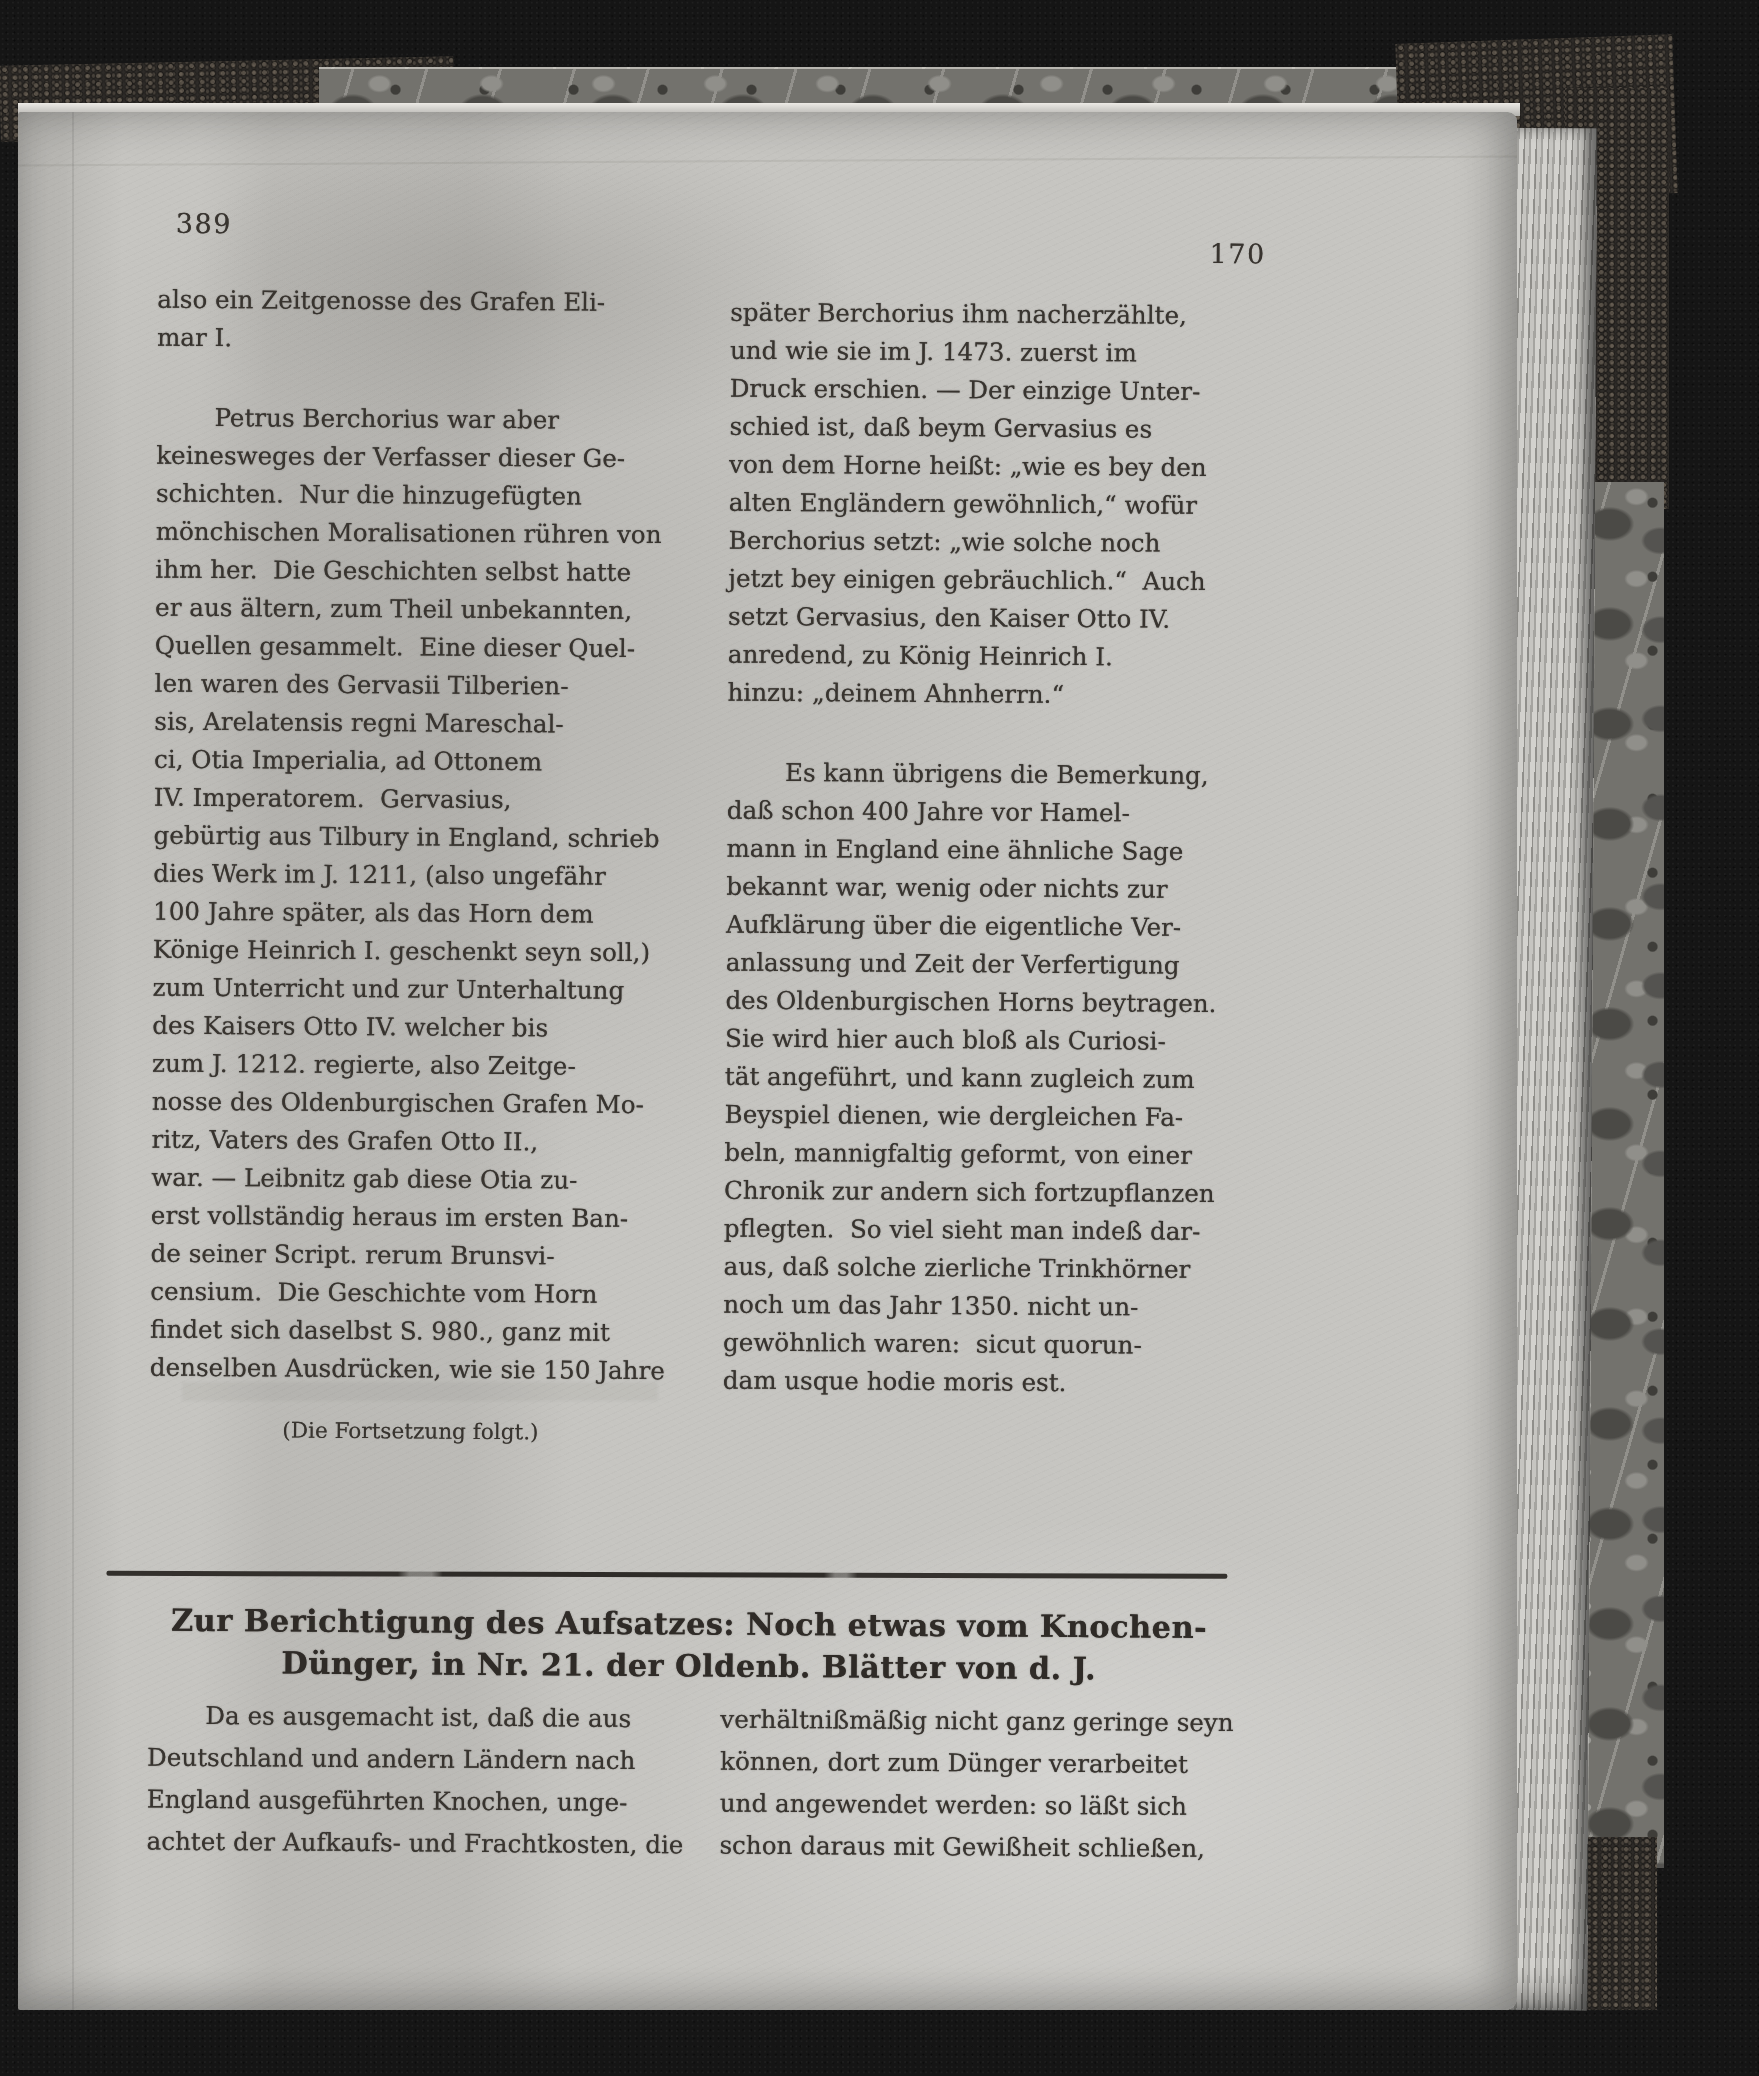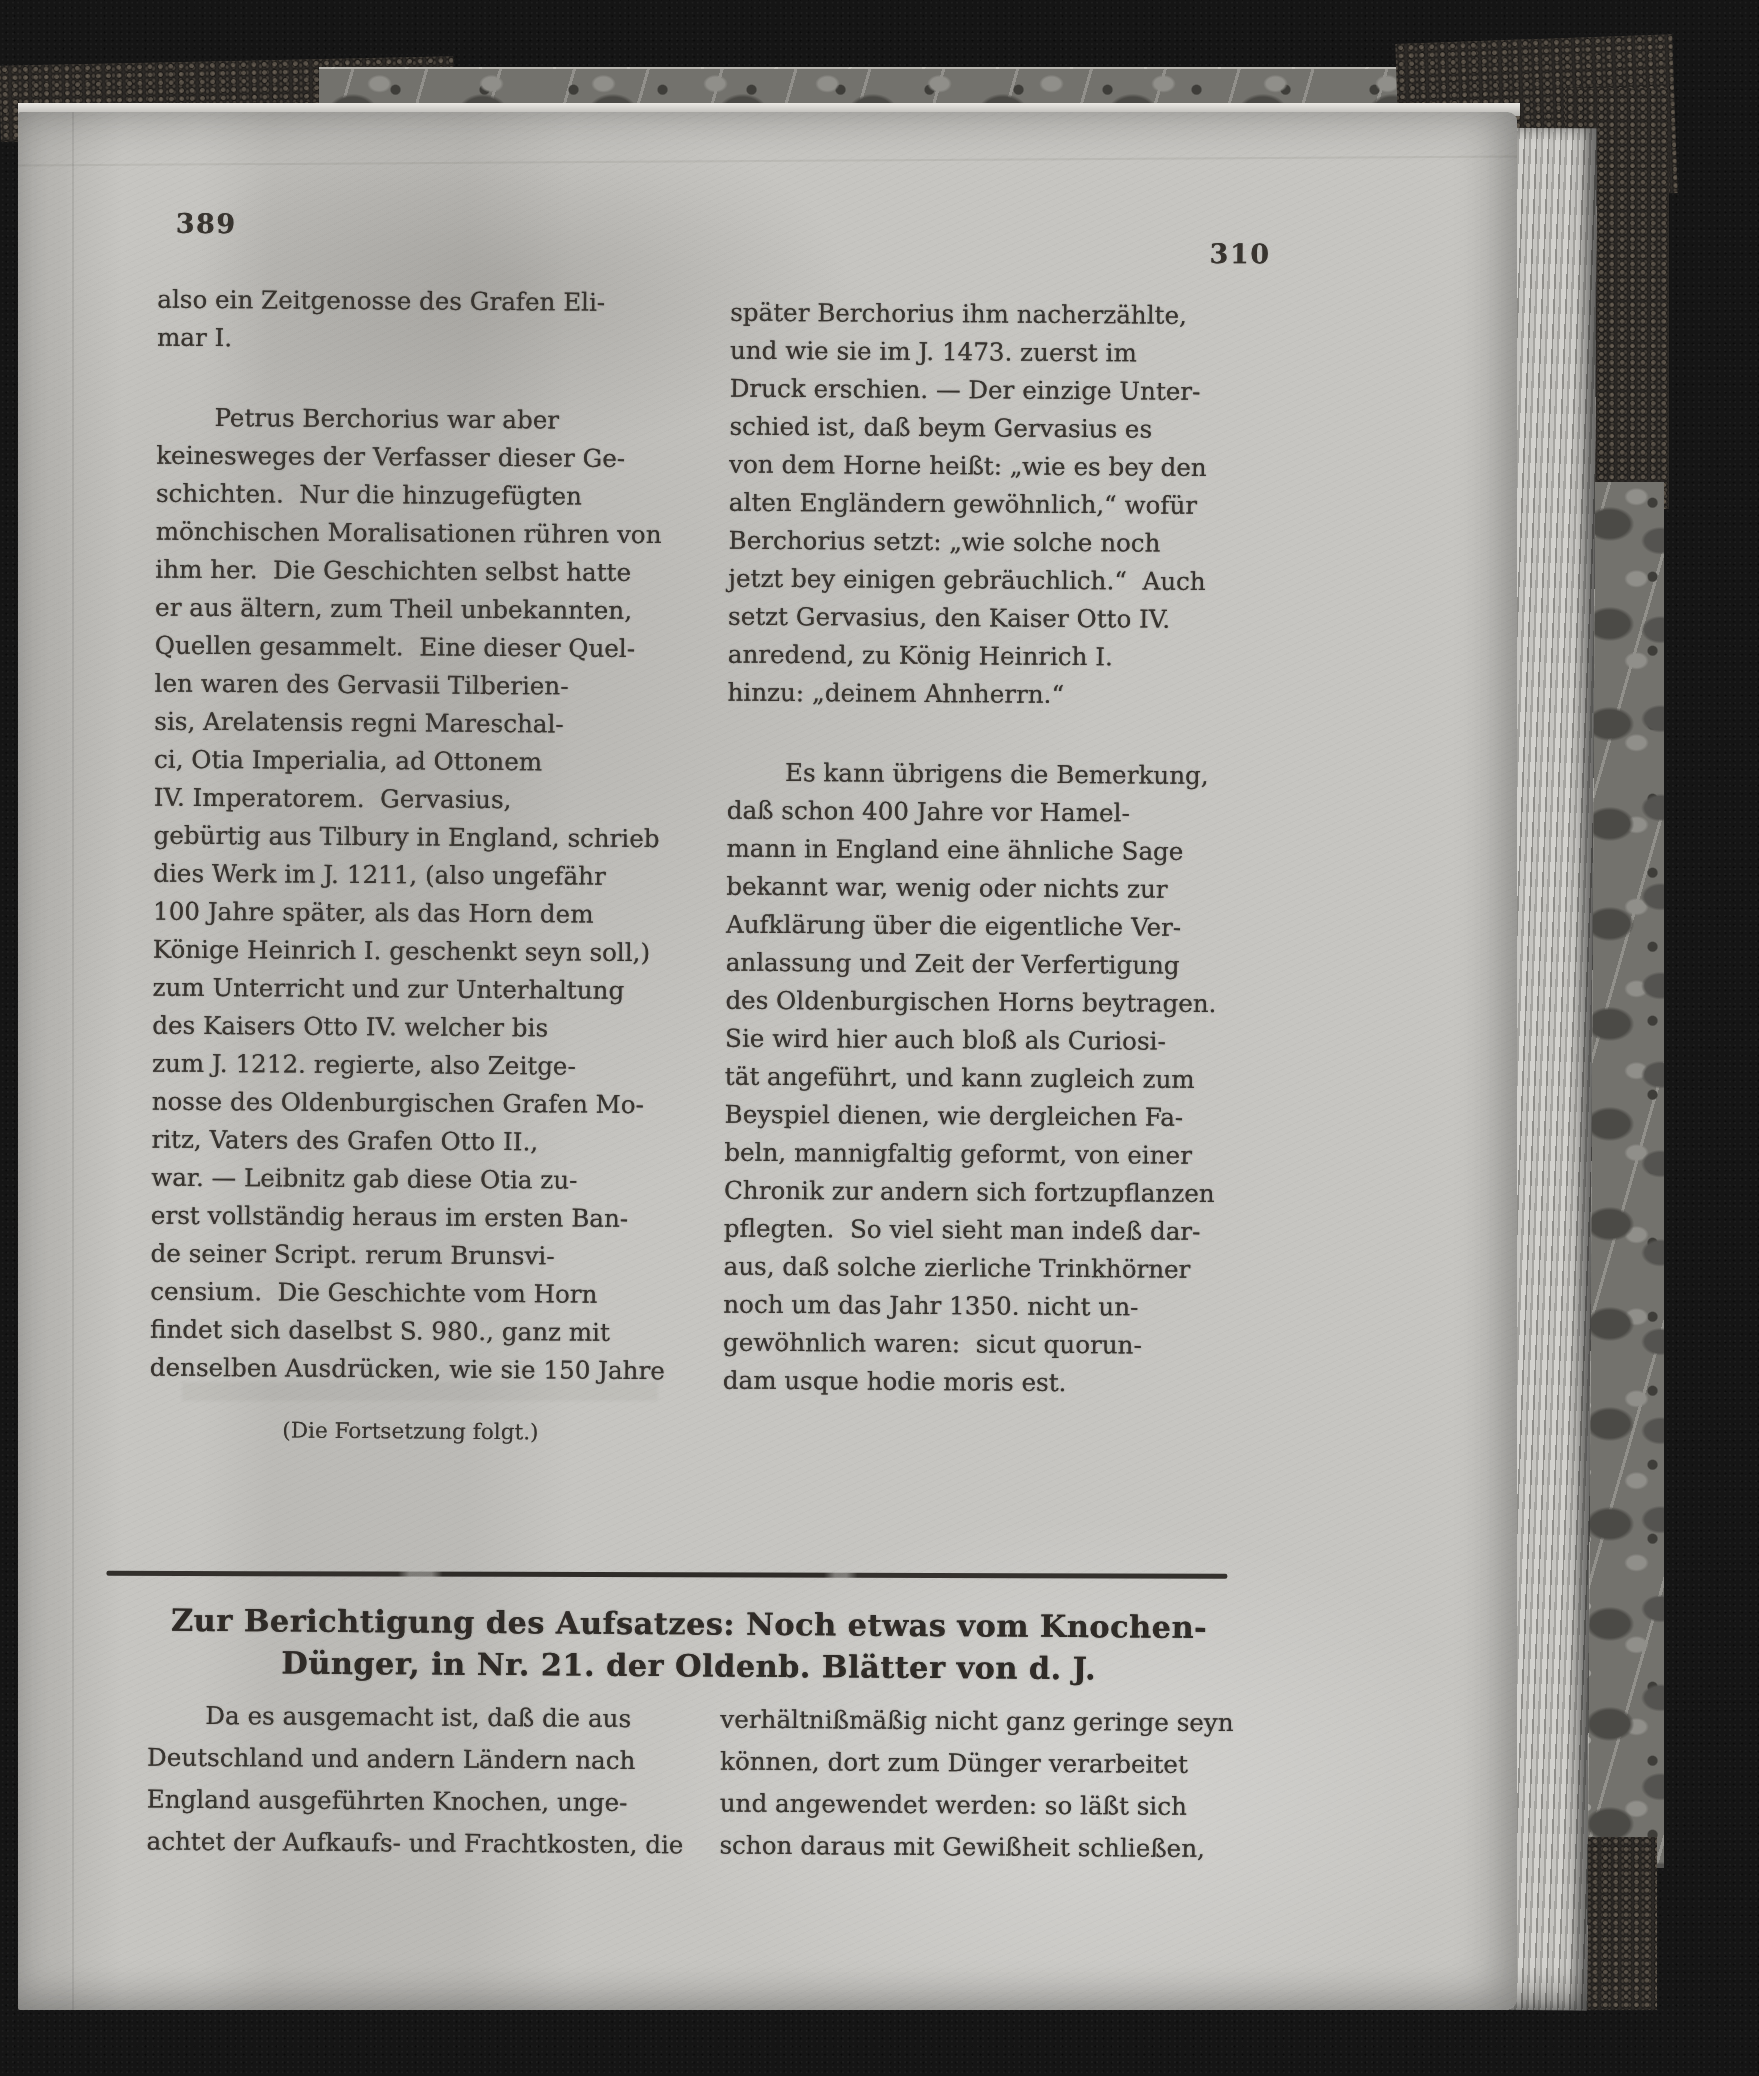--- a/index.html
+++ b/index.html
@@ -74,21 +74,20 @@
   .crease-h{position:absolute;left:0;top:48px;width:100%;height:2.2px;background:rgba(40,38,35,.07);transform:rotate(-.35deg);}
   
   .text-layer{
     position:absolute;inset:0;
     transform:rotate(.4deg);transform-origin:45px 89px;
     color:#38342f;
   }
   .page-number{
     position:absolute;font-size:27px;letter-spacing:1.5px;
     text-shadow:0 0 0.7px rgba(45,42,38,.7);
-    font-weight:bold;
   }
   .pn-left{left:158px;top:95px;}
   .pn-right{left:1192px;top:118px;}
   .column{position:absolute;font-size:24.6px;line-height:38px;}
   .col-1{left:140px;top:168px;width:522px;}
   .col-2{left:713px;top:177px;width:539px;}
   .text-line{
     white-space:pre;
     text-shadow:0 0 0.7px rgba(45,42,38,.65), 0 0 1.9px rgba(45,42,38,.22);
   }
@@ -136,21 +135,21 @@
 
 <div class="page">
   <div class="crease-v"></div>
   <div class="crease-h"></div>
   <div class="ghost"></div>
 
   <div class="text-layer">
 
     <div class="page-number pn-left">389</div>
 
-    <div class="page-number pn-right">310</div>
+    <div class="page-number pn-right">170</div>
 
     <div class="column col-1">
         <div class="para">
           <div class="text-line">also ein Zeitgenosse des Grafen Eli-</div>
           <div class="text-line">mar I.</div>
         </div>
         <div class="para indent-first">
           <div class="text-line">Petrus Berchorius war aber</div>
           <div class="text-line">keinesweges der Verfasser dieser Ge-</div>
           <div class="text-line">schichten.  Nur die hinzugefügten</div>

